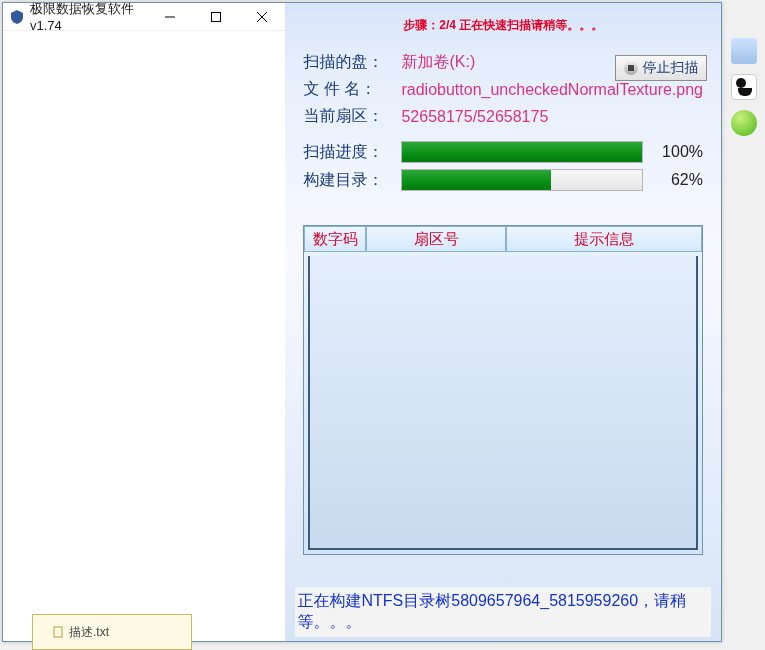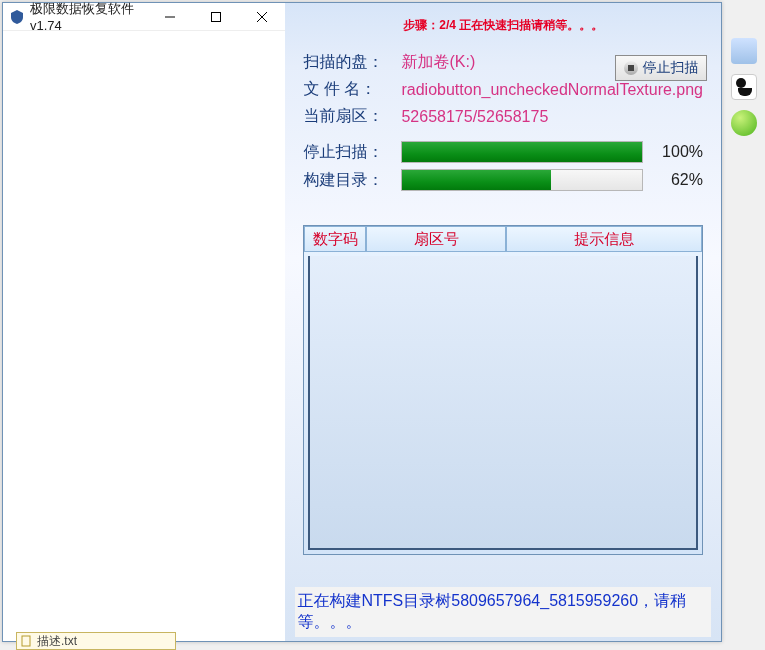--- a/index.html
+++ b/index.html
@@ -30,21 +30,21 @@
 .th1{width:62px;}.th2{width:140px;}.th3{flex:1;}
 .tbody{flex:1;border:2px solid #3c597e;border-top:none;background:linear-gradient(180deg,#e4eefb,#c9daee);margin:4px;}
 .status{color:#1433cc;font-size:16px;margin-top:auto;padding:4px 2px;background:#f3f3f3;}
 .sidebar{position:absolute;right:2px;top:38px;width:38px;display:flex;flex-direction:column;align-items:center;gap:10px;}
 .sicon2{width:26px;height:26px;border-radius:4px;}
 .si1{background:linear-gradient(#cfe2ff,#9fc1e8);}
 .si2{background:#fff;border:1px solid #ccc;position:relative;}
 .si2:after{content:"";position:absolute;left:4px;top:3px;width:10px;height:10px;border-radius:50%;background:#111;}
 .si2:before{content:"";position:absolute;left:6px;top:13px;width:14px;height:8px;border-radius:0 0 6px 6px;background:#111;}
 .si3{background:radial-gradient(circle at 35% 30%,#c9f27a,#4fb51d);border-radius:50%;}
-.taskitem{position:absolute;left:16px;bottom:0;width:160px;height:18px;background:#fffae6;border:1px solid #c8b560;display:flex;align-items:center;padding:0 4px;font-size:12px;color:#444;}
+.taskitem{position:absolute;left:32px;bottom:0;width:160px;height:36px;background:#fffae6;border:1px solid #c8b560;display:flex;align-items:center;padding:0 20px;font-size:12px;color:#444;}
 </style>
 </head>
 <body>
 
 <div class="desktop">
   <div class="win">
     <div class="titlebar">
       <svg class="ico" viewBox="0 0 16 16">
           <path fill="#305a9b" d="M8 1l6 3v4c0 4-3 6-6 7-3-1-6-3-6-7V4z"></path>
         </svg>
@@ -82,21 +82,21 @@
           <div class="row">
             <span class="lab">文 件 名：</span>
             <span class="val">radiobutton_uncheckedNormalTexture.png</span>
           </div>
           <div class="row">
             <span class="lab">当前扇区：</span>
             <span class="val">52658175/52658175</span>
           </div>
 
           <div class="row progressrow">
-            <span class="lab">停止扫描：</span>
+            <span class="lab">扫描进度：</span>
             <div class="pbar">
               <div class="pfill" style="width:100%"></div>
             </div>
             <span class="pct">100%</span>
           </div>
 
           <div class="row">
             <span class="lab">构建目录：</span>
             <div class="pbar">
               <div class="pfill" style="width:62%"></div>

